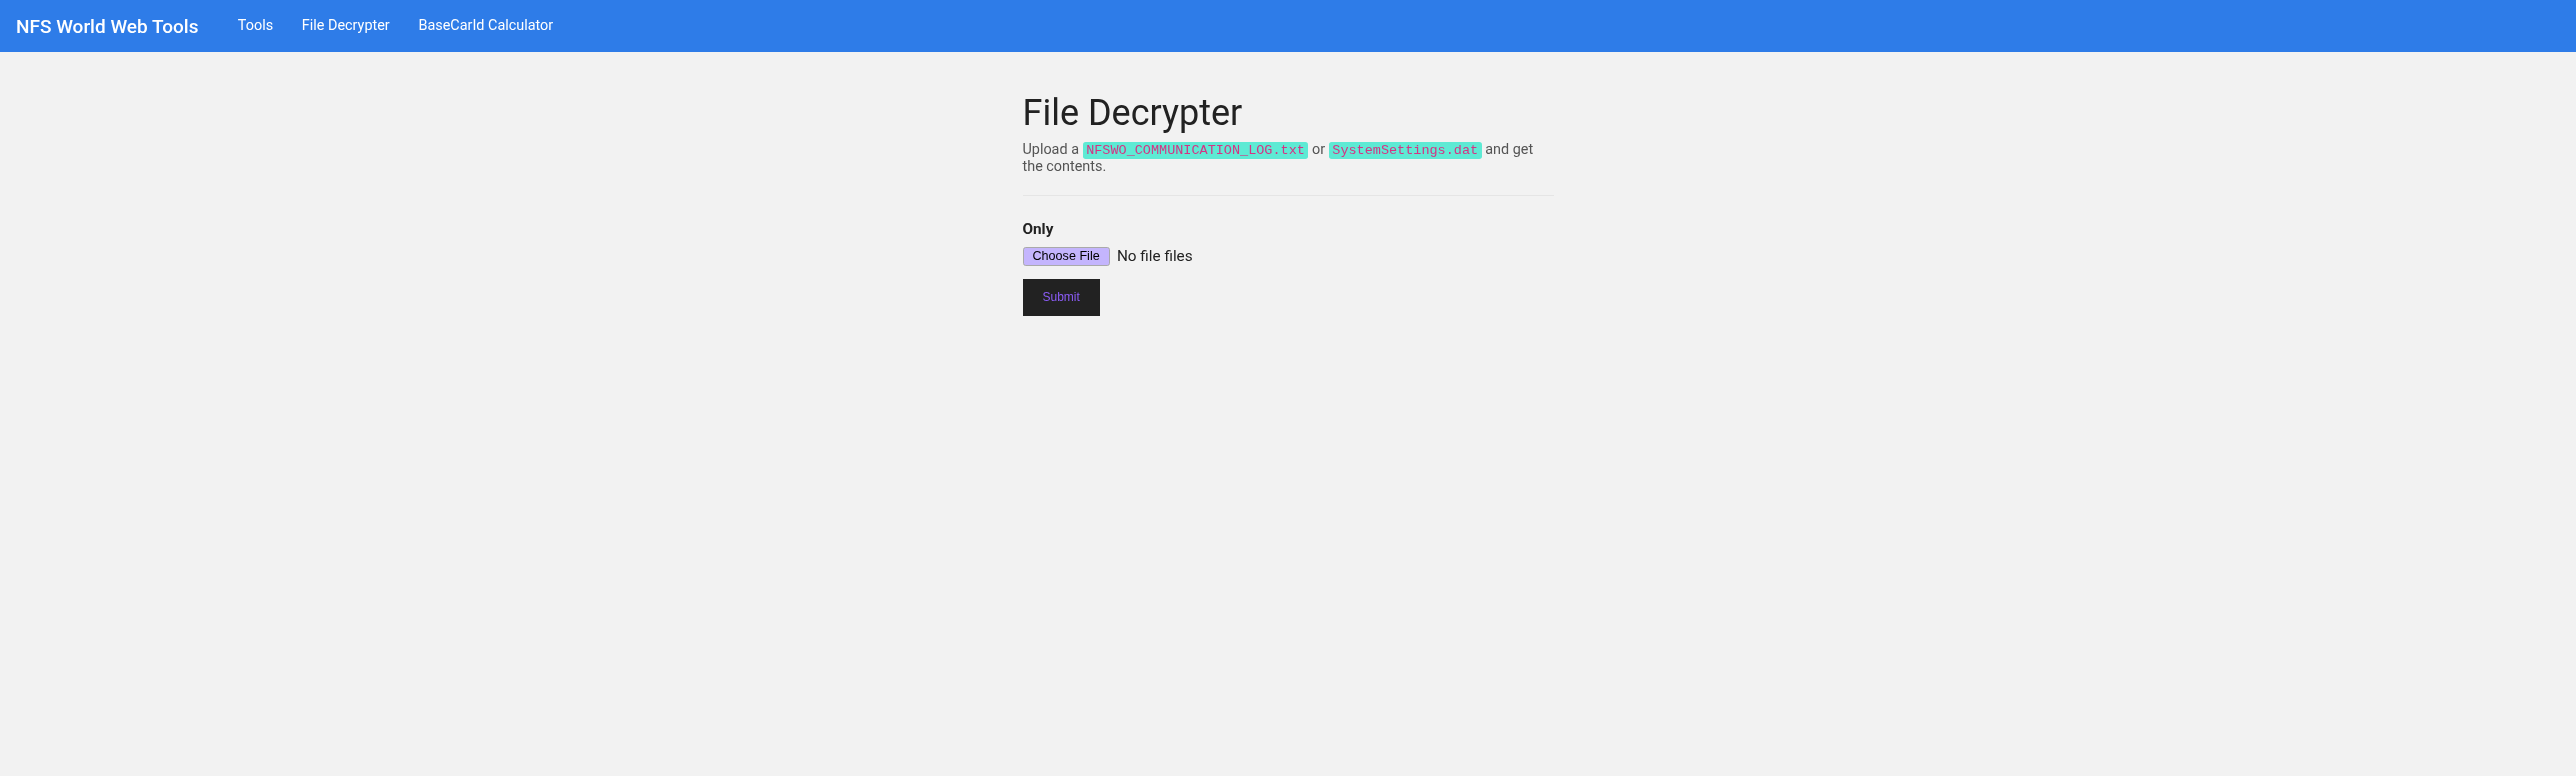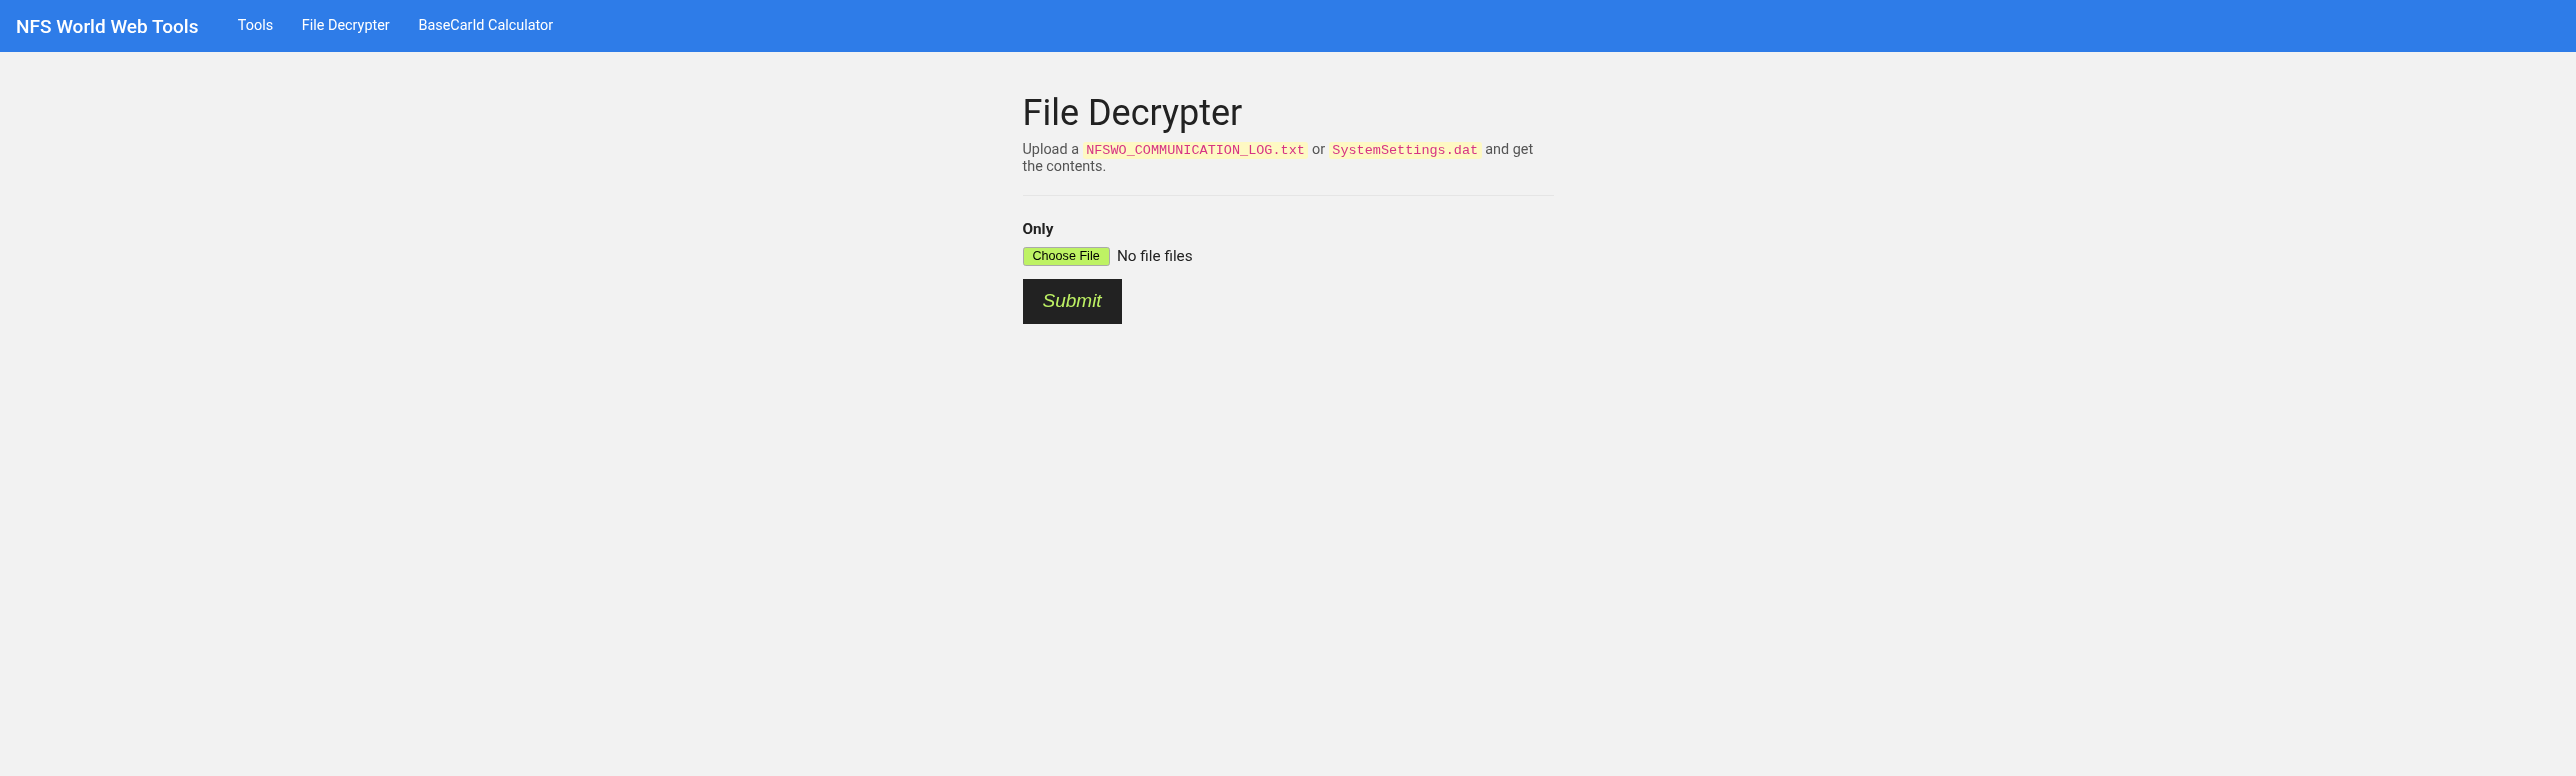--- a/index.html
+++ b/index.html
@@ -45,21 +45,21 @@
     font-weight: 400;
     color: #222;
     margin-bottom: 7.2px;
   }
   .desc {
     font-size: 14.4px;
     color: #555;
     margin-bottom: 20px;
   }
   code {
-    background: #fef9c3;
+    background: #5eead4;
     color: #d63384;
     font-family: SFMono-Regular, Menlo, Monaco, Consolas, "Liberation Mono", "Courier New", monospace;
     font-size: 13.5px;
     padding: 0.9px 3.6px;
     border-radius: 2.7px;
   }
   hr {
     border: none;
     border-top: 0.9px solid #e5e5e5;
     margin-bottom: 23.4px;
@@ -71,46 +71,45 @@
     display: block;
     margin-bottom: 9px;
   }
   .file-row {
     display: flex;
     align-items: center;
     gap: 7.2px;
     margin-bottom: 12.6px;
   }
   .choose-btn {
-    background: #bef264;
+    background: #c4b5fd;
     border: 0.9px solid #aaa;
     border-radius: 2.7px;
     padding: 1.8px 9px;
     font-size: 12.6px;
     font-family: Arial, sans-serif;
     cursor: pointer;
   }
   .file-status {
     font-size: 15.3px;
     color: #222;
   }
   .help-text {
     font-size: 15.3px;
     color: #555;
     line-height: 1.5;
     margin-bottom: 21.6px;
   }
   .submit-btn {
     background: #222;
-    color: #bef264;
+    color: #8b5cf6;
     border: none;
-    font-size: 19px;
+    font-size: 12px;
     padding: 11.7px 20px;
     cursor: pointer;
-    font-style: italic;
   }
 </style>
 </head>
 <body>
 
 <nav class="navbar">
   <a href="#" class="navbar-brand">NFS World Web Tools</a>
   <ul class="navbar-nav">
     <li>
         <a href="#">Tools</a>

